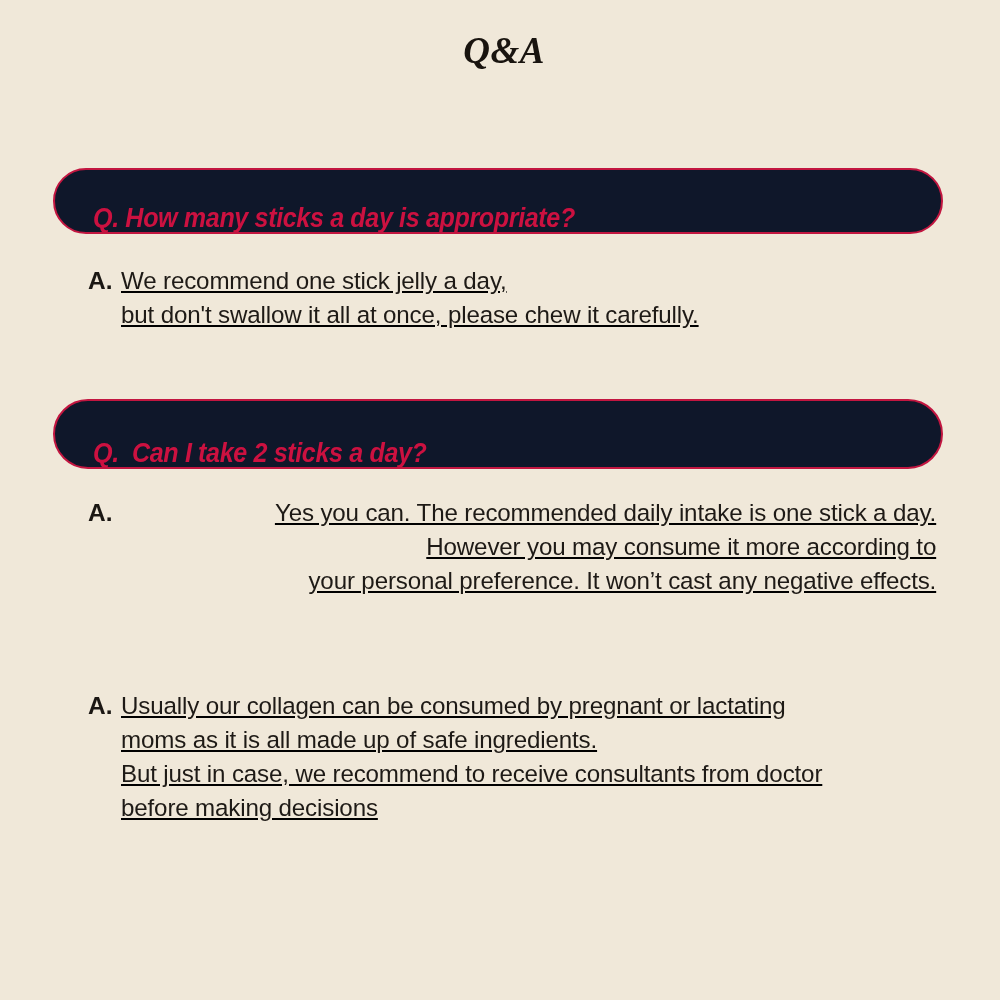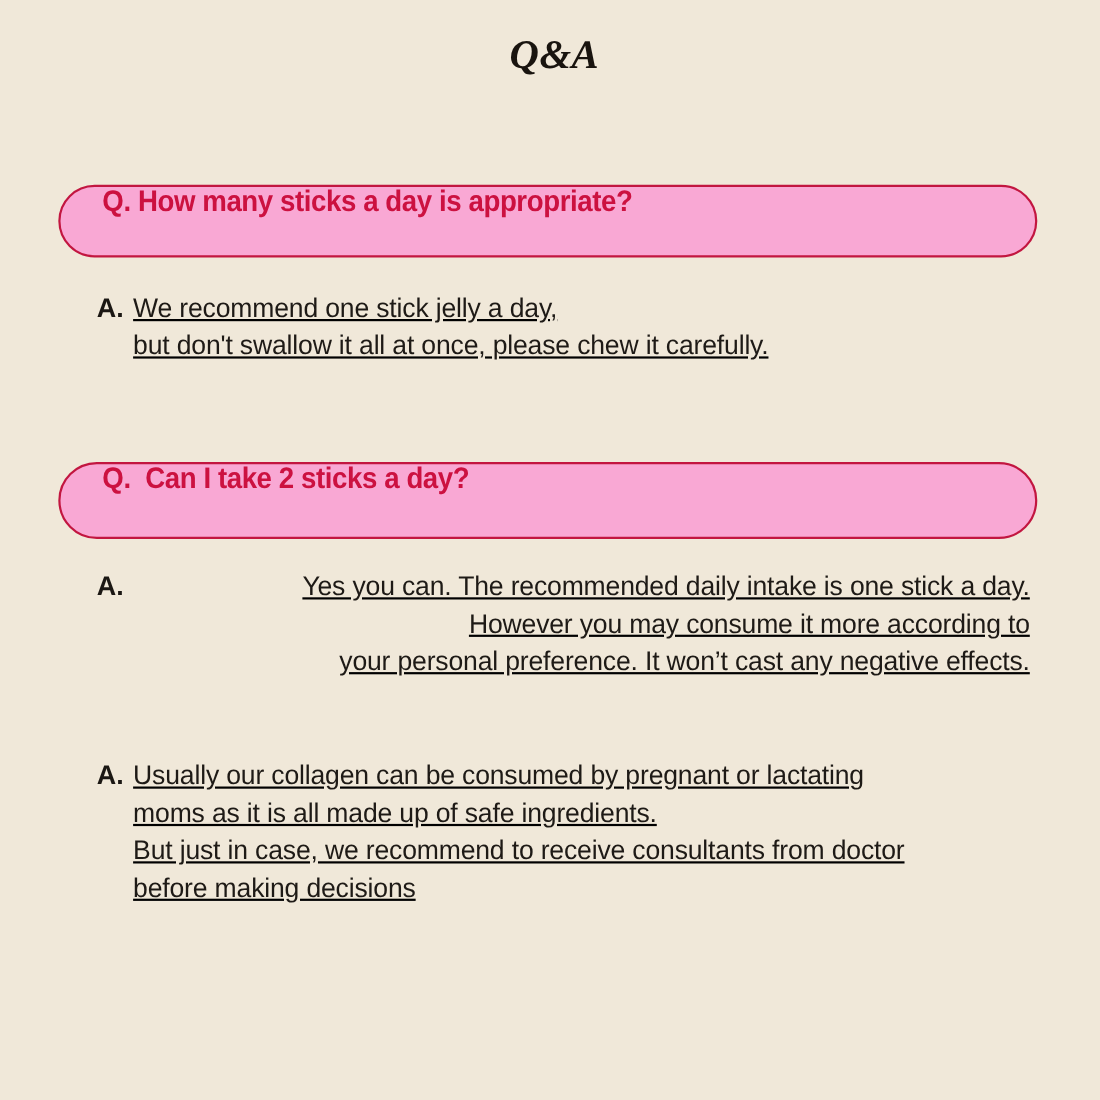--- a/index.html
+++ b/index.html
@@ -59,37 +59,38 @@
     left: 0;
     top: 0;
     width: 1000px;
   }
   .qa-block {
     position: absolute;
     left: 0;
     width: 1000px;
   }
   .qa-block.b0 { top: 168px; }
-  .qa-block.b1 { top: 420px; }
+  .qa-block.b1 { top: 399px; }
   .qa-block.b2 { top: 661px; }
 
   .question-pill {
     position: relative;
     margin-left: 53px;
     width: 890px;
     height: 66px;
     box-sizing: border-box;
-    background: #f9a8d4;
+    background: #0f172a;
     border: 2px solid #C21640;
     border-radius: 34px;
     display: flex;
-    align-items: flex-start;
+    align-items: flex-end;
     padding-left: 38px;
     padding-right: 26px;
     overflow: hidden;
+    font-style: italic;
   }
   .qa-block.b1 .question-pill { height: 70px; border-radius: 36px; }
   .qa-block.b2 .question-pill { height: 69px; border-radius: 35px; }
 
   .question-text {
     font-family: "Liberation Sans", sans-serif;
     font-weight: 700;
     font-size: 27px;
     line-height: 1;
     letter-spacing: -0.4px;

